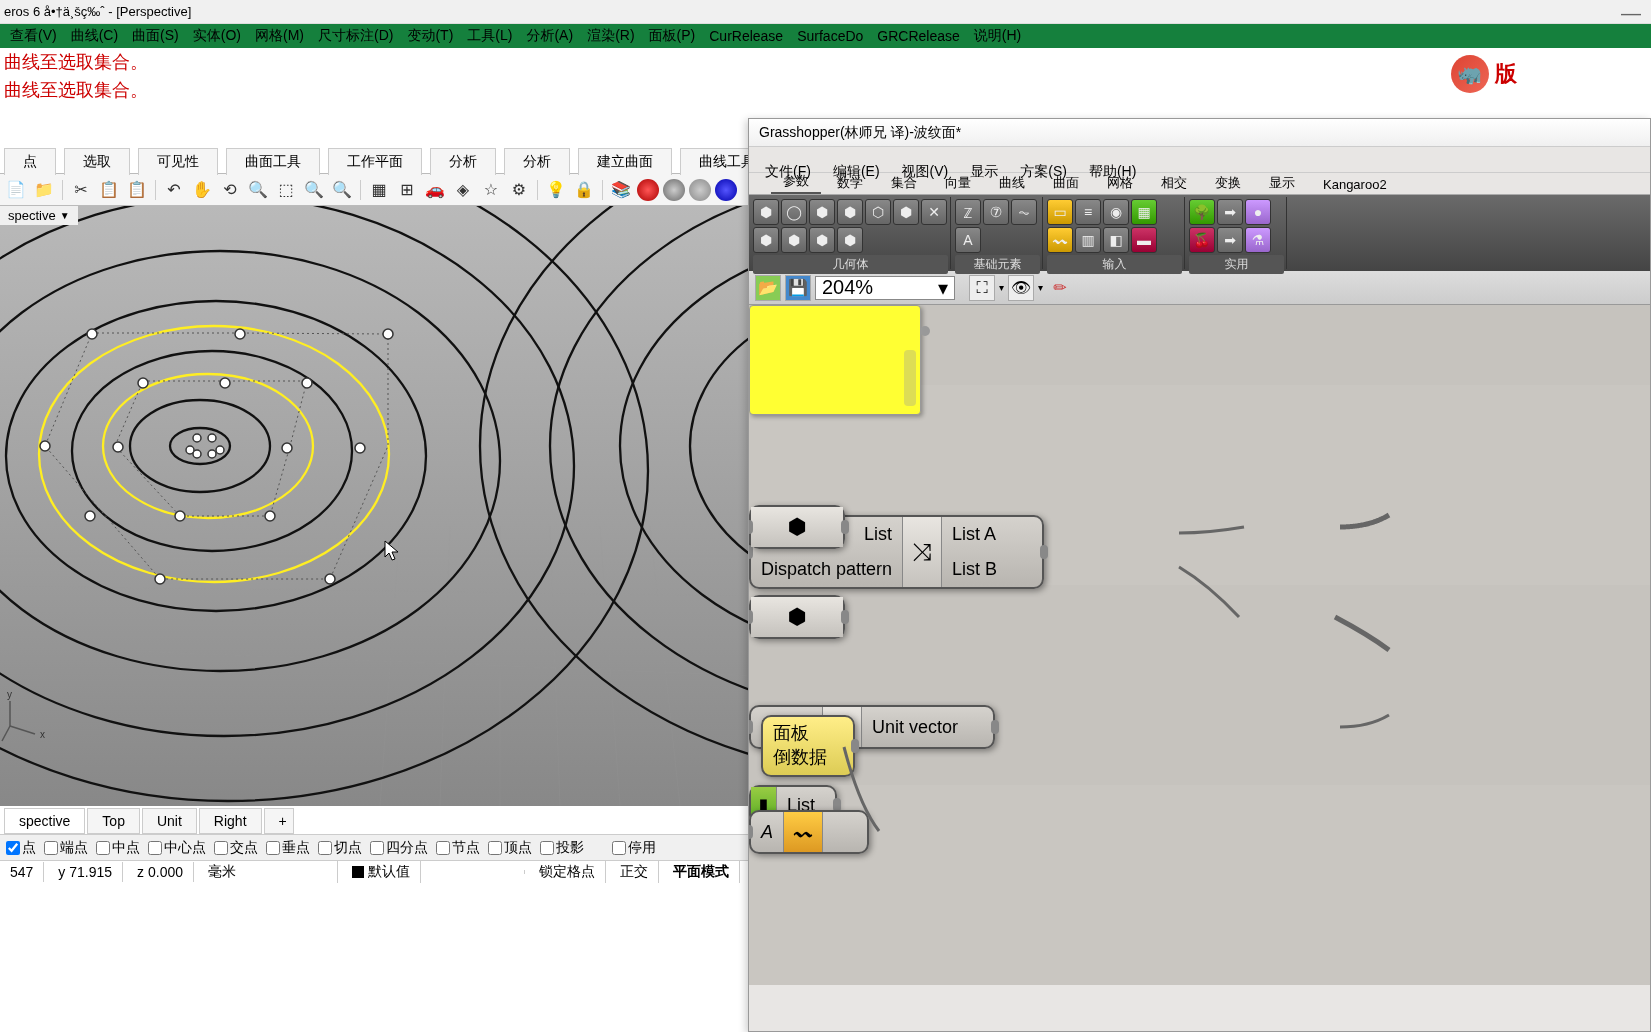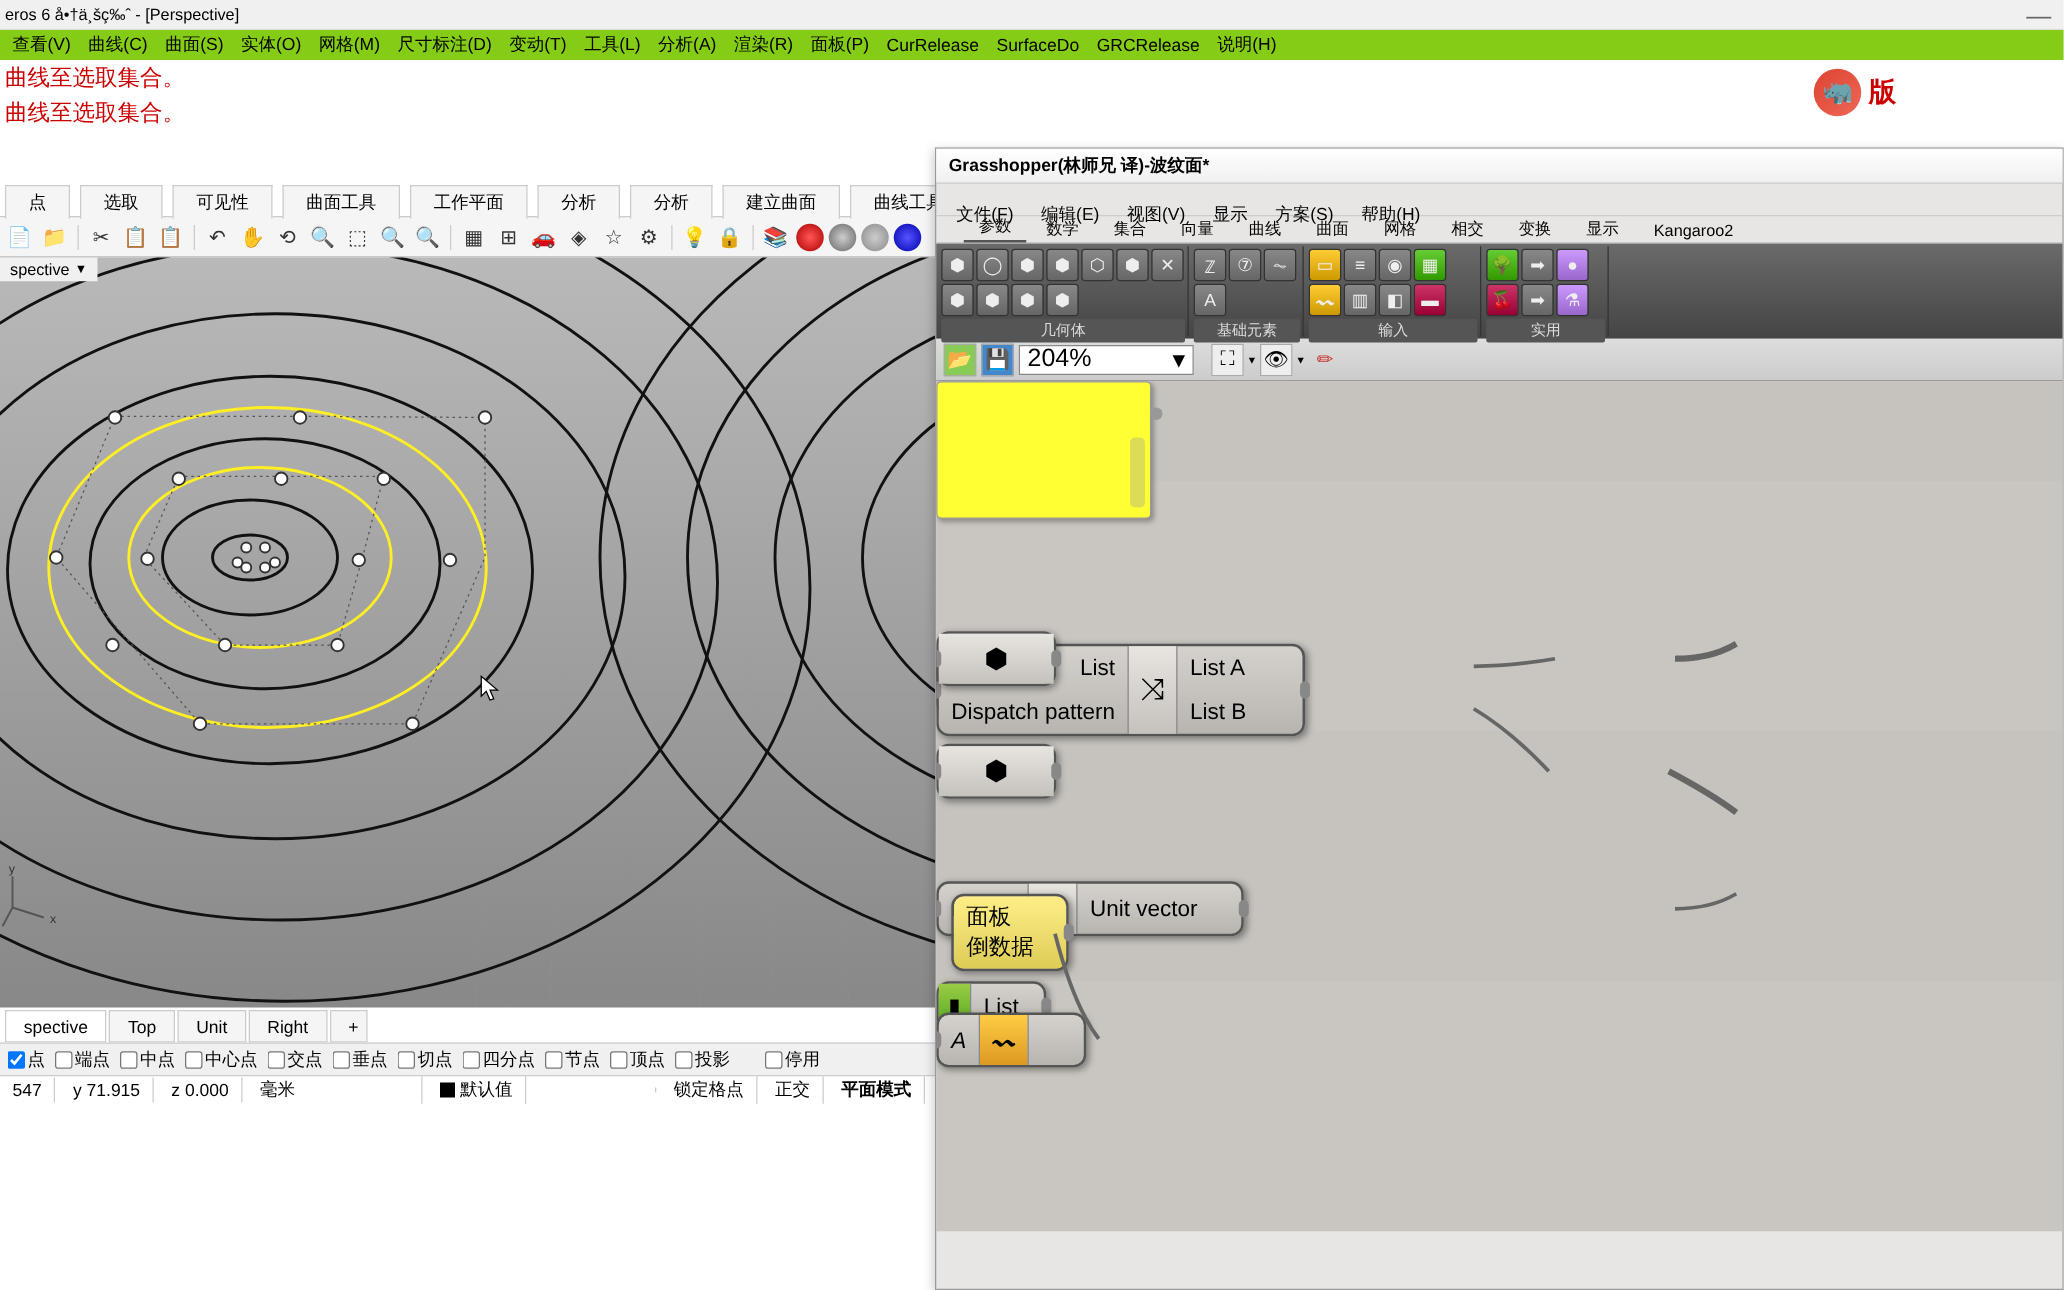--- a/index.html
+++ b/index.html
@@ -1,21 +1,21 @@
 <!DOCTYPE html>
 <html><head>
   <meta charset="utf-8">
   <style>
     * { box-sizing: border-box; margin: 0; padding: 0; }
     body { font-family: "Microsoft YaHei", "SimSun", Arial, sans-serif; font-size: 12px; background: #fff; overflow: hidden; width: 1651px; height: 1032px; position: relative; }
     
     .title-bar { height: 24px; background: #f0f0f0; display: flex; align-items: center; padding: 0 4px; font-size: 13px; border-bottom: 1px solid #ddd; }
     .title-bar .close-hint { position: absolute; right: 10px; top: 2px; font-size: 20px; color: #666; }
     
-    .menu-bar { height: 24px; display: flex; align-items: center; padding: 0 4px; gap: 2px; font-size: 14px; background: #84cc16; }
+    .menu-bar { height: 24px; display: flex; align-items: center; padding: 0 4px; gap: 2px; font-size: 14px; background: #15803d; }
     .menu-bar span { padding: 2px 6px; cursor: default; }
     
     .cmd-line { padding: 2px 4px; font-size: 18px; color: #c00; font-weight: normal; background: #fff; }
     
     .logo-area { position: absolute; right: 0; top: 46px; width: 200px; height: 55px; display: flex; align-items: center; }
     .logo-circle { width: 38px; height: 38px; border-radius: 50%; background: linear-gradient(135deg,#d43,#e65); display:flex; align-items:center; justify-content:center; color:#fff; font-weight:bold; font-size: 20px; }
     .logo-text { margin-left: 4px; color: #c00; display: flex; flex-direction: column; }
     .logo-text .big { font-size: 18px; font-weight: bold; letter-spacing: 2px; }
     .logo-text .sub { font-size: 9px; color: #666; }
     
@@ -38,21 +38,21 @@
     
     .osnap-bar { height: 26px; display: flex; align-items: center; gap: 8px; padding: 2px 6px; border-top: 1px solid #ccc; font-size: 14px; background: #f0f0f0; }
     .osnap-bar label { display: flex; align-items: center; gap: 2px; }
     .osnap-bar input { width: 14px; height: 14px; }
     
     .status-bar { height: 22px; display: flex; align-items: center; gap: 4px; border-top: 1px solid #ccc; font-size: 14px; }
     .status-cell { padding: 2px 10px; border-right: 1px solid #ccc; }
     .status-cell.bold { font-weight: bold; }
     
     .gh-window { position: absolute; left: 748px; top: 118px; width: 903px; height: 914px; background: #e8e6e4; border: 1px solid #999; box-shadow: -2px 2px 8px rgba(0,0,0,0.2); }
-    .gh-title { height: 28px; display: flex; align-items: center; padding: 0 10px; font-size: 14px; background: linear-gradient(#fff,#f0f0f0); border-bottom: 1px solid #ccc; font-weight: bold; }
+    .gh-title { height: 28px; display: flex; align-items: center; padding: 0 10px; font-size: 14px; background: linear-gradient(#fff,#f0f0f0); border-bottom: 1px solid #ccc; }
     .gh-menu { height: 26px; display: flex; align-items: center; gap: 2px; padding: 0 6px; font-size: 14px; border-bottom: 1px solid #ccc; }
     .gh-menu span { padding: 2px 10px; margin-top: 24px; }
     .gh-tabs { height: 22px; display: flex; align-items: flex-end; gap: 4px; padding: 0 22px; font-size: 13px; border-bottom: 1px solid #aaa; text-align: right; }
     .gh-tabs span { padding: 2px 12px; }
     .gh-tabs span.active { border-bottom: 2px solid #555; }
     
     .gh-ribbon { height: 76px; background: linear-gradient(#6a6a6a,#444); display: flex; gap: 2px; padding: 2px; }
     .gh-group { display: flex; flex-direction: column; padding: 2px; border-right: 1px solid #333; }
     .gh-group-icons { display: flex; flex-wrap: wrap; gap: 2px; flex: 1; align-content: flex-start; }
     .gh-icon { width: 26px; height: 26px; background: linear-gradient(#888,#666); border: 1px solid #333; border-radius: 3px; display: flex; align-items: center; justify-content: center; font-size: 14px; color: #eee; }

